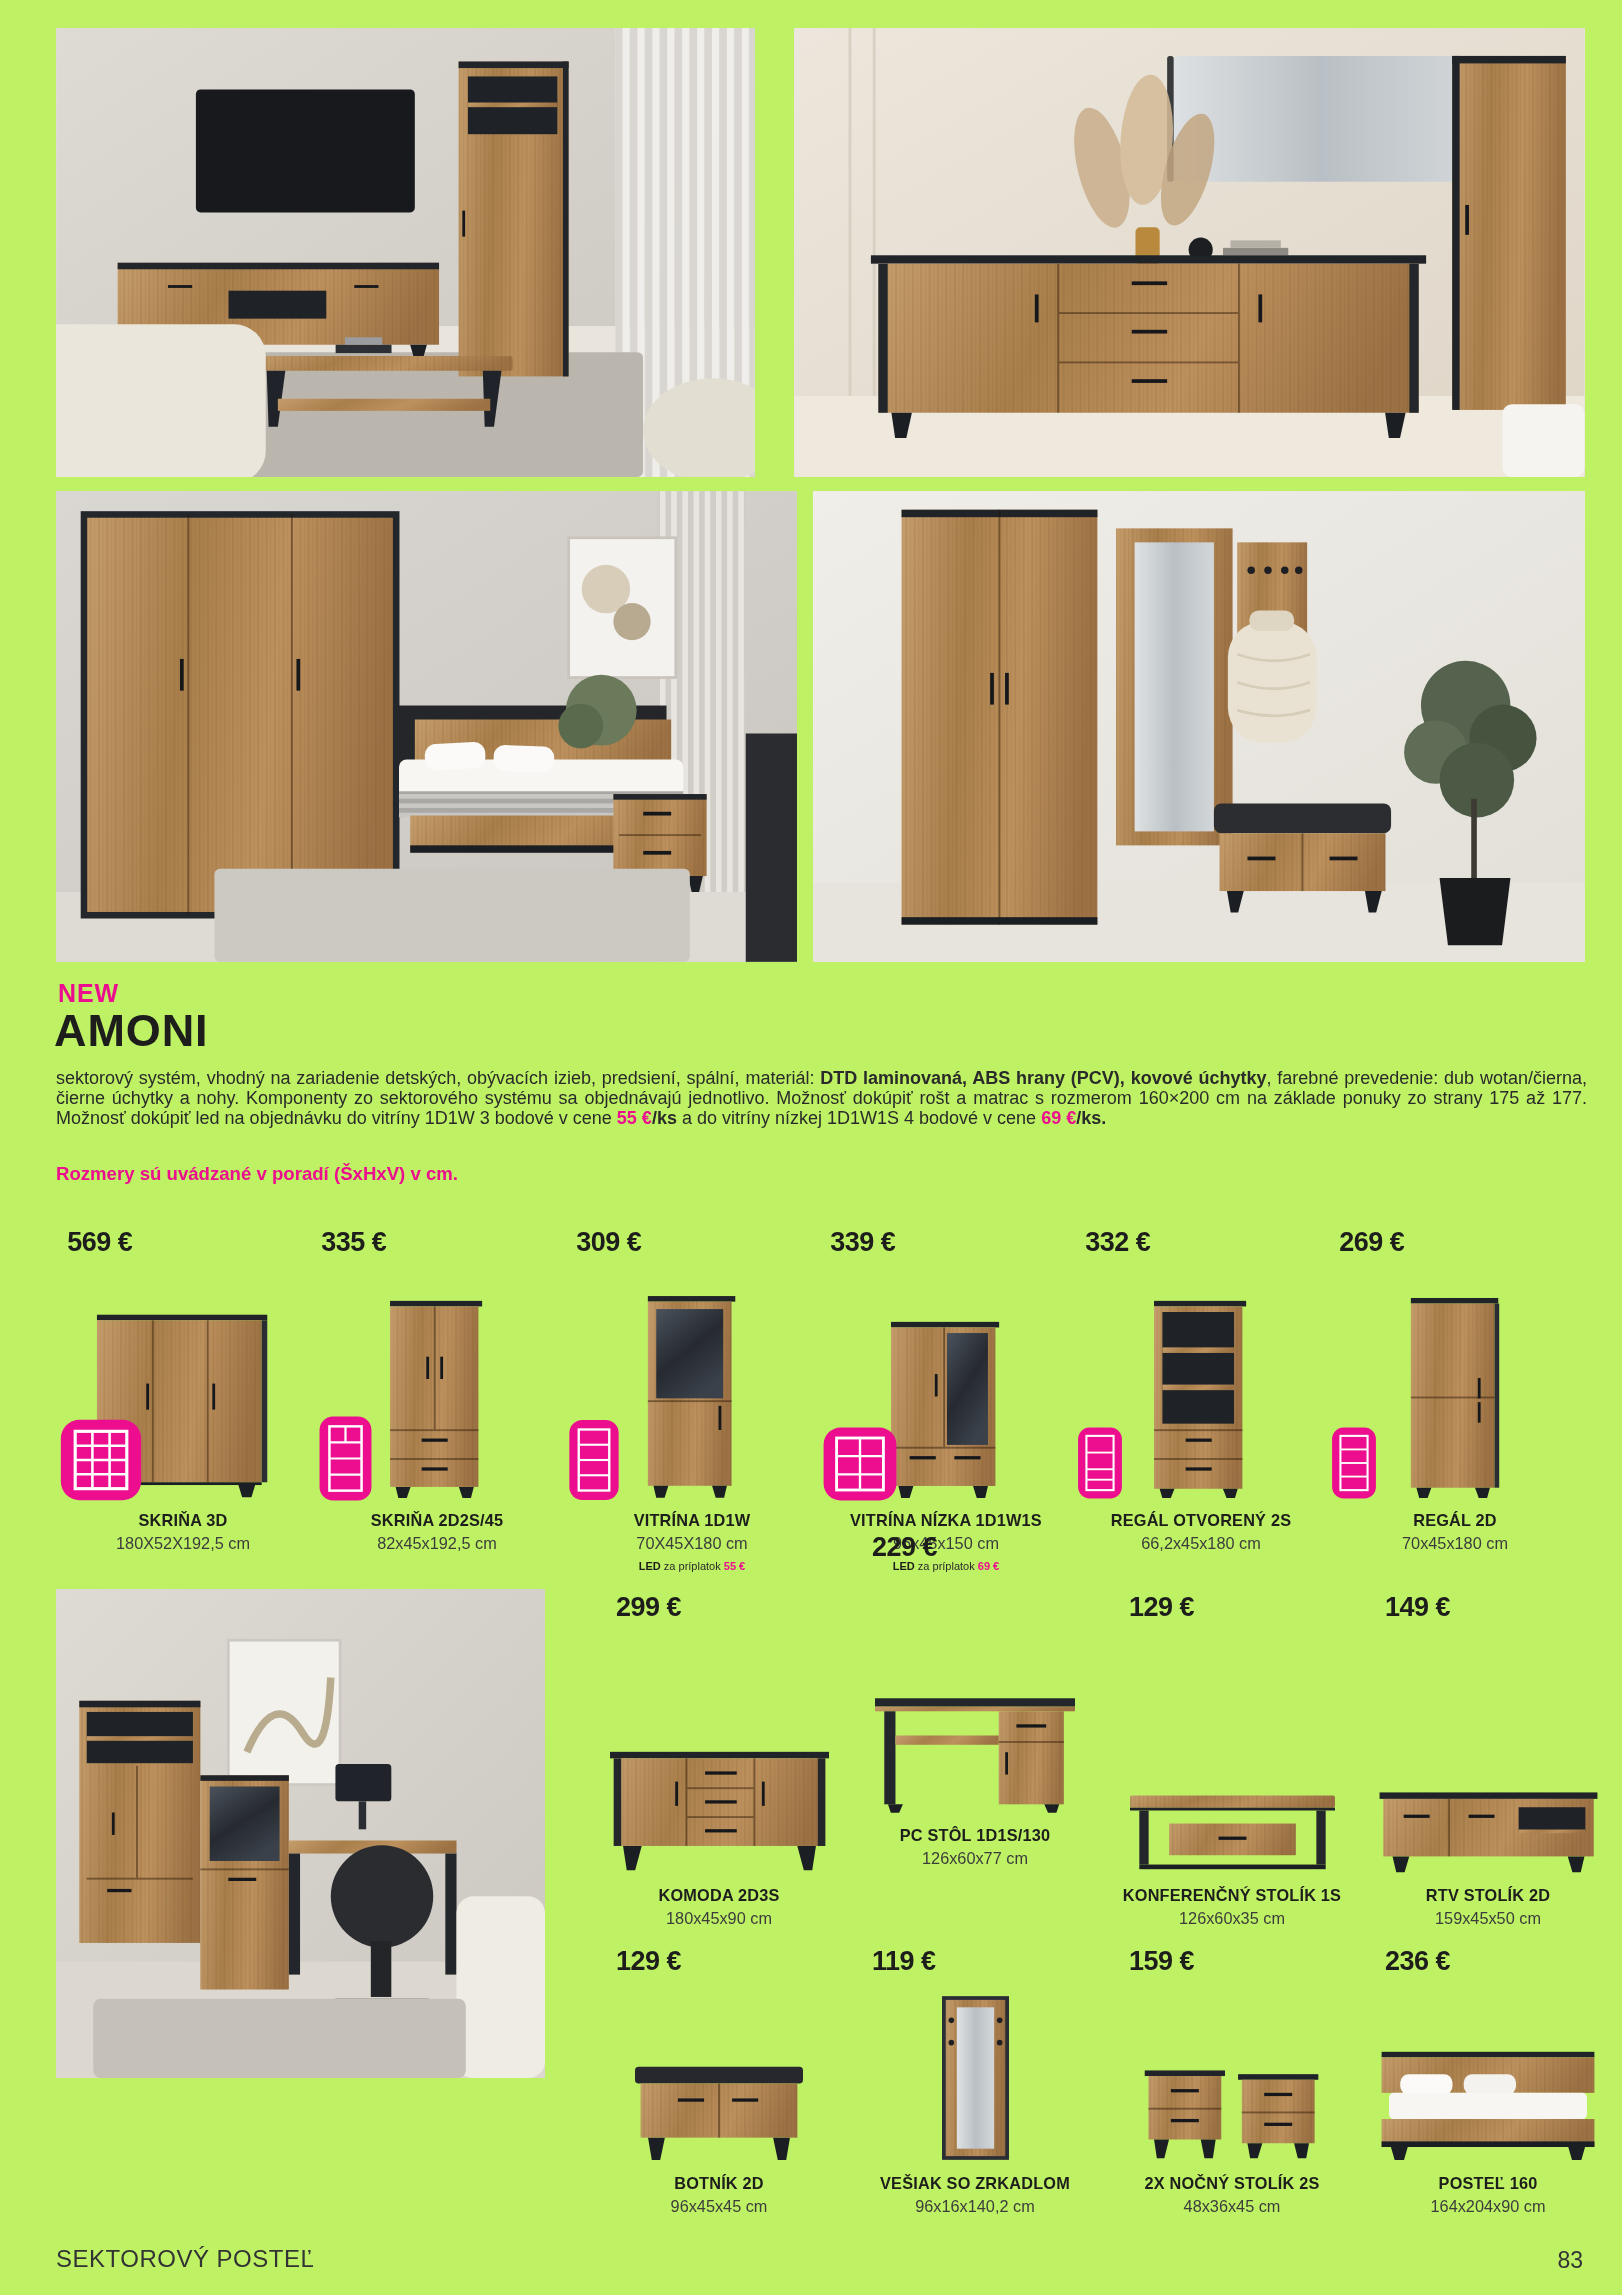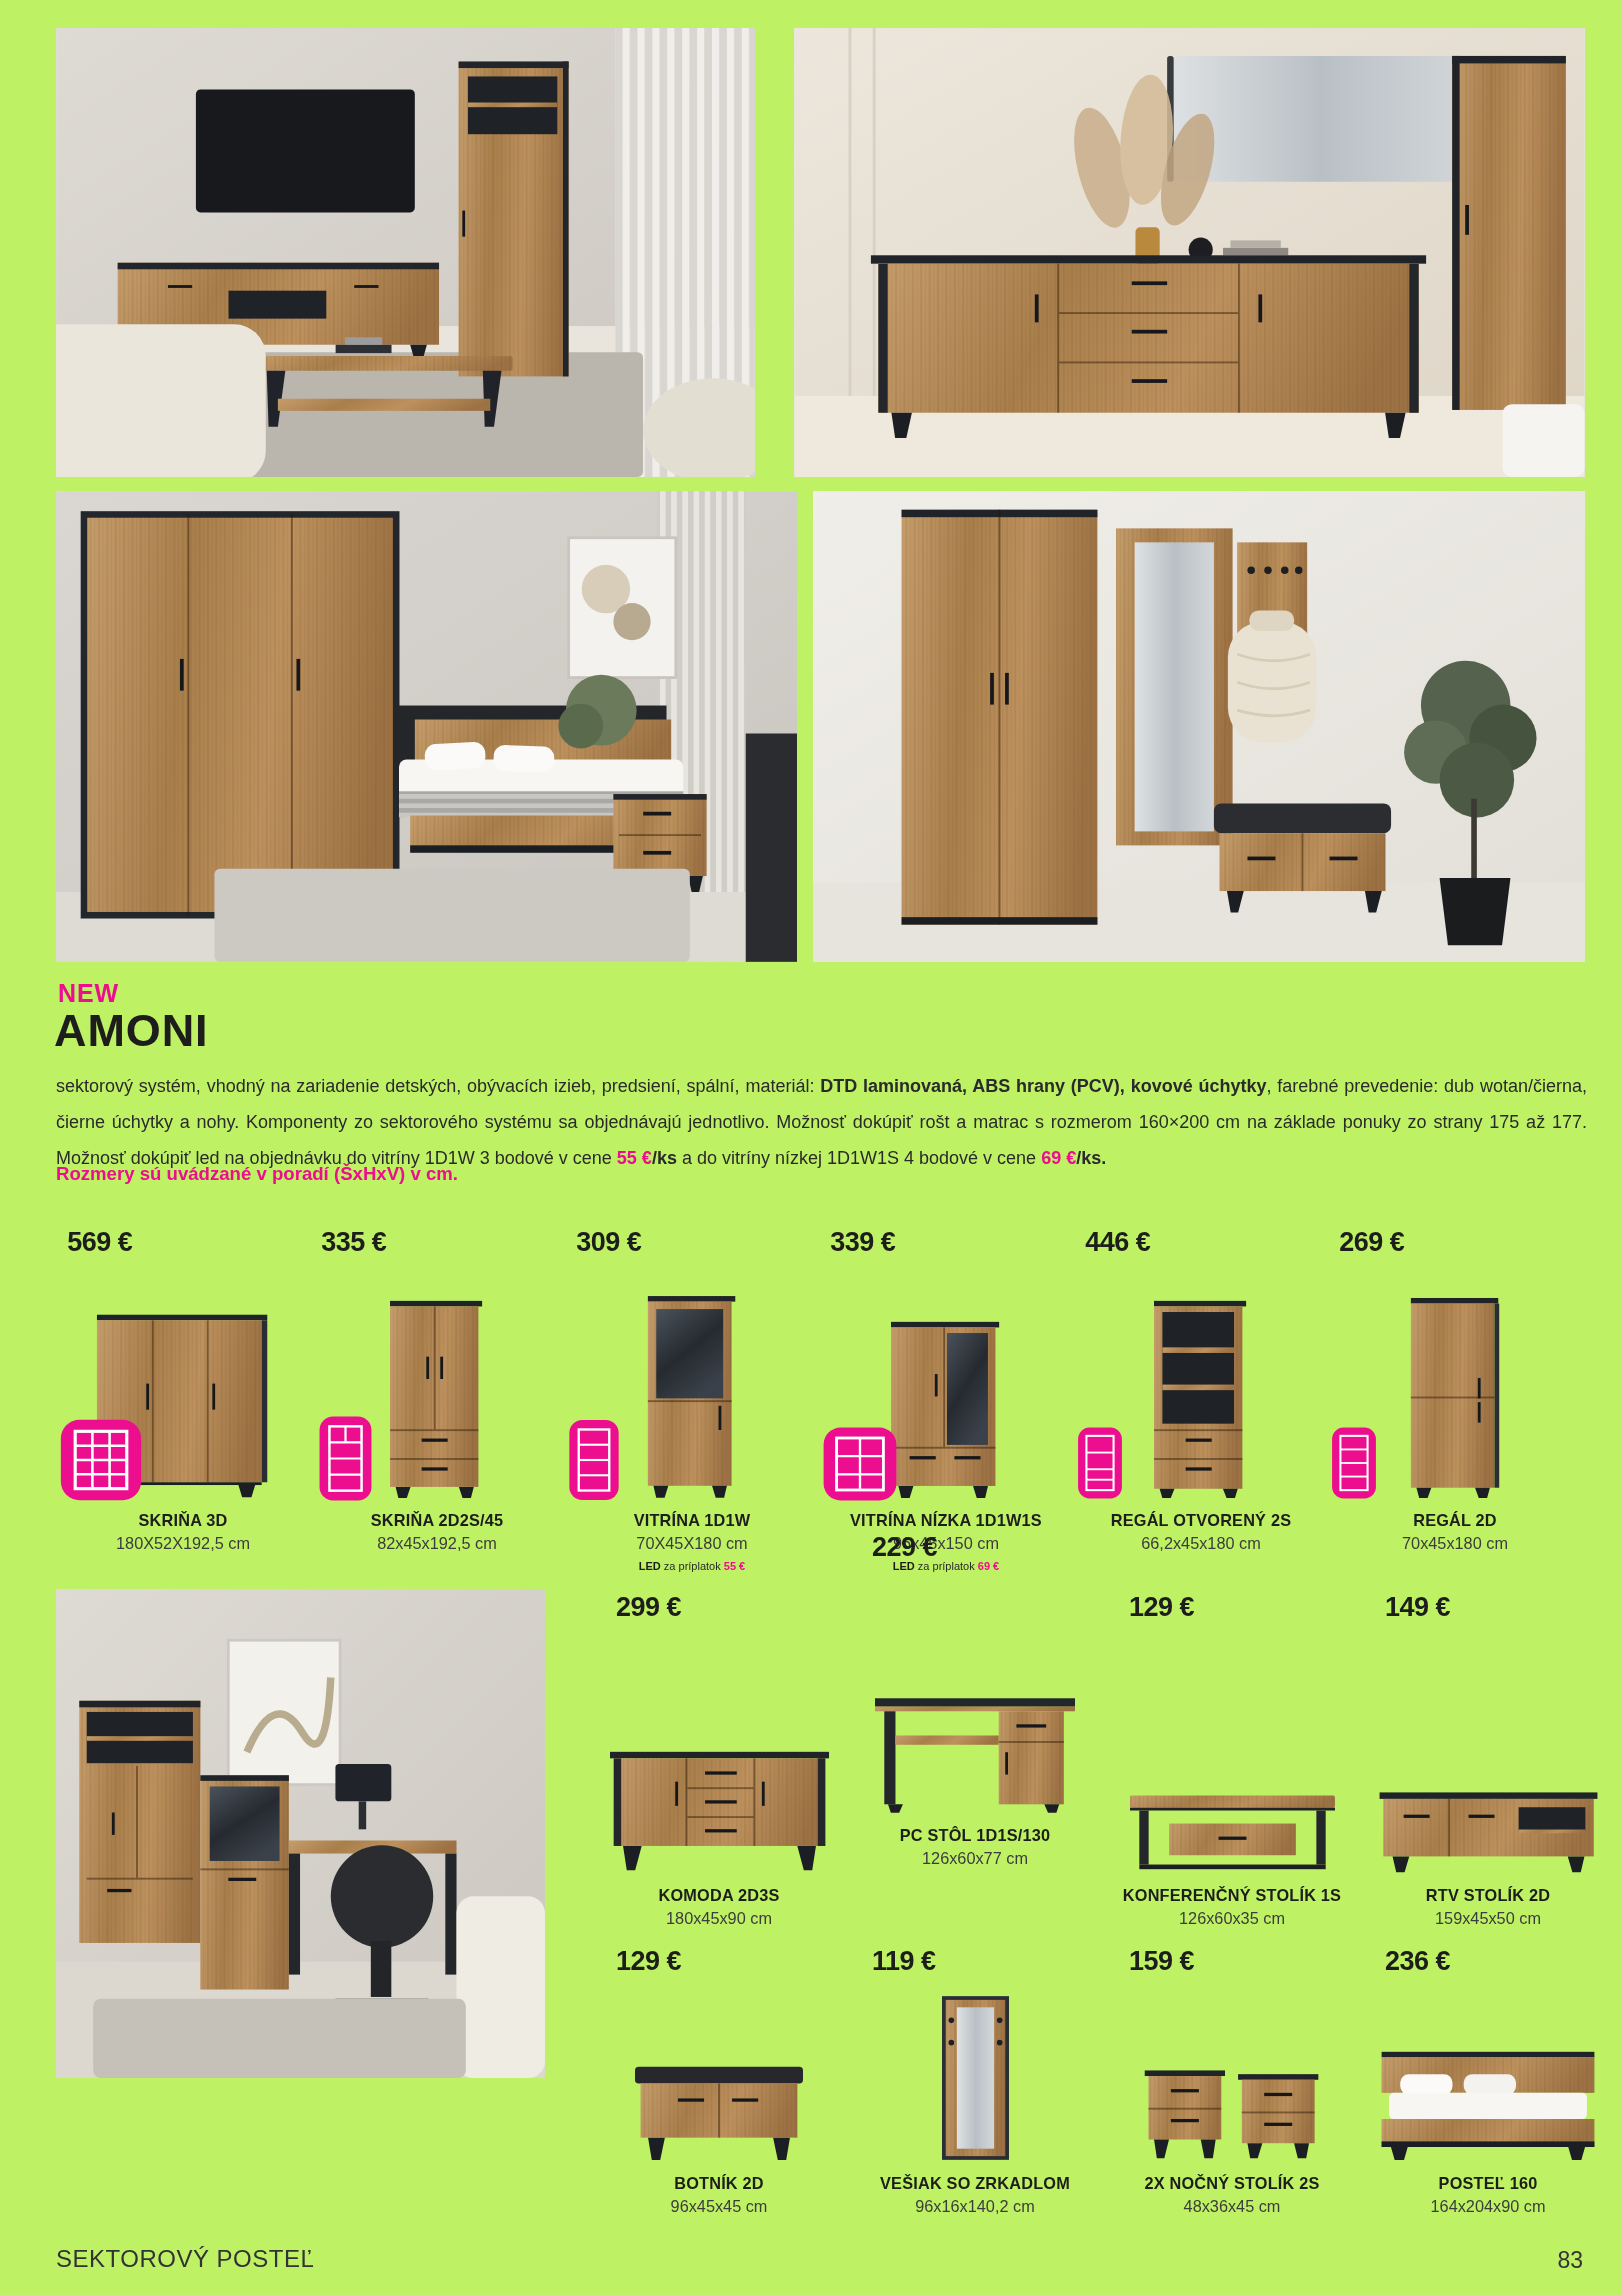--- a/index.html
+++ b/index.html
@@ -7,21 +7,21 @@
   .page{ position:relative; width:1622px; height:2295px; background:#bef264; overflow:hidden;
          font-family:"Liberation Sans", sans-serif; color:#222; }
   .photo{ position:absolute; overflow:hidden; background:#e8e5e0; }
   .photo svg{ display:block; }
 
   .new-badge{ position:absolute; left:58px; top:979px; font-size:25px; font-weight:bold;
               color:var(--accent); letter-spacing:0.9px; }
   .title{ position:absolute; left:54px; top:1005px; margin:0; font-size:45px; font-weight:800;
           letter-spacing:0.9px; color:var(--ink); }
   .desc{ position:absolute; left:56px; top:1068px; width:1531px; margin:0; font-size:18px;
-         line-height:36px; color:#2a2a2a; text-align:justify; }
+         line-height:20px; color:#2a2a2a; text-align:justify; }
   .desc .b{ font-weight:bold; }
   .desc .pb{ font-weight:bold; color:var(--accent); }
   .dim-note{ position:absolute; left:56px; top:1163px; font-size:18.6px; font-weight:bold;
              color:var(--accent); }
 
   .cell{ position:absolute; display:flex; flex-direction:column;justify-content:space-between; }
   .price{ font-size:27px; font-weight:bold; color:var(--ink); letter-spacing:-0.5px; height:43px; }
   .r1 .price{ padding-left:11.2px; }
   .r23 .price{ padding-left:24px; }
   .img-area{ position:relative; display:flex; align-items:flex-end; justify-content:center;
@@ -371,21 +371,21 @@
         <line x1="12" y1="24" x2="48" y2="24" stroke="#fff" stroke-width="1.8"></line>
         <line x1="12" y1="38" x2="48" y2="38" stroke="#fff" stroke-width="1.8"></line>
       </svg>
     </div>
     <div class="pname">VITRÍNA NÍZKA 1D1W1S</div>
     <div class="pdims">96x45x150 cm</div>
     <div class="pled"><span class="b">LED</span> <span>za príplatok</span> <span class="pb">69 €</span></div>
   </div>
 
   <div class="cell r1" style="left:1074px;top:1227px;width:254px">
-    <div class="price">446 €</div>
+    <div class="price">332 €</div>
     <div class="img-area">
       <svg viewBox="0 0 105 215" width="98" height="200">
         <rect x="2" y="2" width="99" height="6" fill="#202328"></rect>
         <rect x="2" y="8" width="95" height="196" fill="url(#wg)"></rect>
         <rect x="2" y="8" width="95" height="196" fill="url(#grain)"></rect>
         <rect x="11" y="14" width="77" height="120" fill="#1f2227"></rect>
         <rect x="11" y="52" width="77" height="6" fill="url(#wg)"></rect>
         <rect x="11" y="92" width="77" height="6" fill="url(#wg)"></rect>
         <rect x="2" y="140" width="95" height="2" fill="rgba(40,20,5,0.45)"></rect>
         <rect x="2" y="171" width="95" height="2" fill="rgba(40,20,5,0.45)"></rect>

